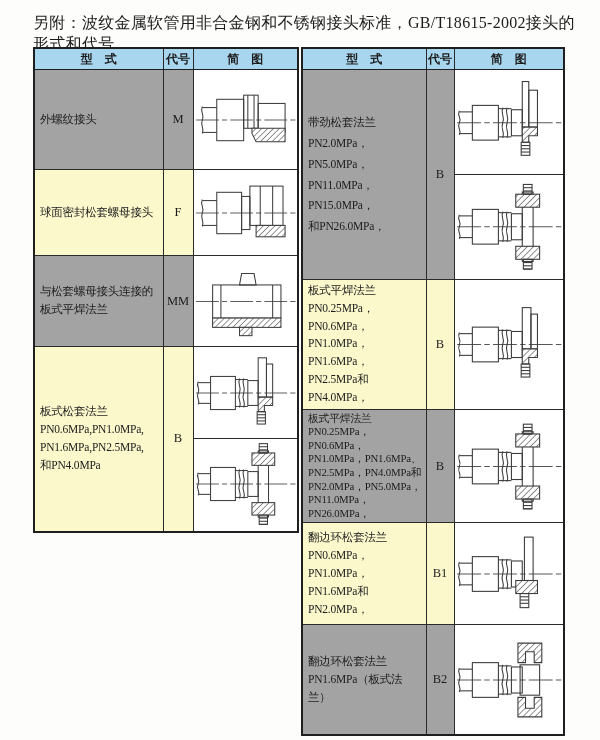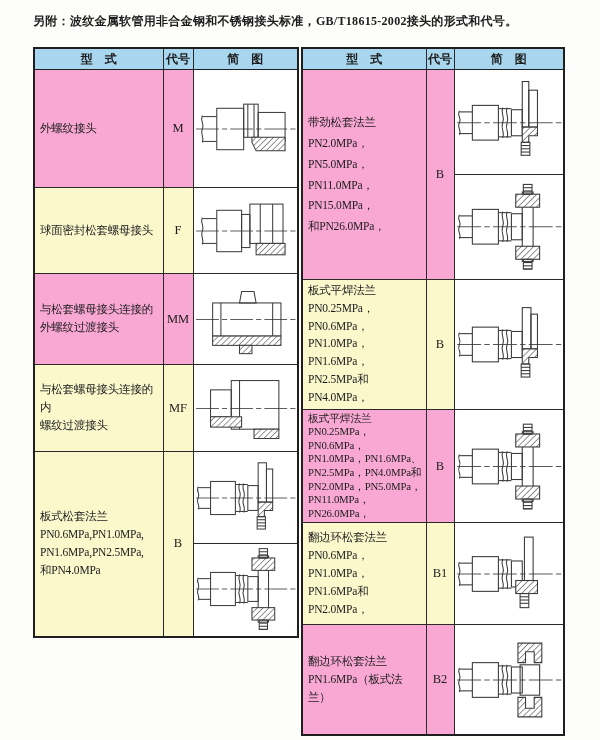--- a/index.html
+++ b/index.html
@@ -6,28 +6,28 @@
   body{
     width:600px;height:740px;
     background:#fdfdfb;
     font-family:"Liberation Serif","DejaVu Serif",serif;
     color:#1c1c1c;
     position:relative;
     overflow:hidden;
   }
   .page-title{
     position:absolute;left:33px;top:13px;width:556px;
-    font-size:12px;font-weight:700;letter-spacing:.3px;
+    font-size:16px;font-weight:400;letter-spacing:.3px;
   }
   table.jt{
     position:absolute;top:47px;
     border-collapse:collapse;
     table-layout:fixed;
     border:2px solid #1f1f1f;
-    background:#f9a8d4;
+    background:#a3a3a3;
   }
   #left-table{left:33px;width:264px;}
   #right-table{left:301px;width:262px;}
   .jt th,.jt td{
     border:1px solid #2a2a2a;
     padding:0;
     overflow:hidden;
   }
   .jt thead th{
     background:var(--header-bg,#a9d6ef);
@@ -57,21 +57,21 @@
   .split .sub:first-child{border-bottom:1px solid #2a2a2a;}
   .dwrap{width:100%;height:100%;}
   .dwrap svg{width:100%;height:100%;display:block;}
   
   #left-table tr.lr1 .dhost{height:92px}
   #left-table tr.lr2 .dhost{height:84px}
   #left-table tr.lr3 .dhost{height:89px}
   #left-table tr.lr4 .dhost{height:85px}
   #left-table tr.lr5 .dhost{height:89px}
   #left-table tr.lr6 .dhost{height:181px}
-  tr.lr1{height:118px}tr.lr2{height:86px}tr.lr3{height:91px}
+  tr.lr1{height:100px}tr.lr2{height:86px}tr.lr3{height:91px}
   tr.lr4{height:87px}tr.lr5{height:91px}tr.lr6{height:185px}
   
   #right-table tr.rr1 .dhost{height:208px}
   #right-table tr.rr2 .dhost{height:109px}
   #right-table tr.rr3 .dhost{height:97px}
   #right-table tr.rr4 .dhost{height:100px}
   #right-table tr.rr5 .dhost{height:108px}
   tr.rr1{height:210px}tr.rr2{height:111px}tr.rr3{height:99px}
   tr.rr4{height:102px}tr.rr5{height:110px}
   .cl{stroke-dasharray:22 3 5 3;stroke-width:.8;}
@@ -150,66 +150,39 @@
                   <rect x="60" y="52" width="28" height="11" fill="url(#hp)"></rect>
                   <line x1="2" y1="40" x2="98" y2="40" class="cl"></line>
                 </g>
               </svg>
             </div>
           </div>
         </td>
     </tr>
     <tr class="lr3">
       <td class="type">与松套螺母接头连接的
-外螺纹过渡接头</td>
+板式平焊法兰</td>
       <td class="code">MM</td>
       <td class="dia">
           <div class="dhost">
             <div class="dwrap">
               <svg viewBox="0 0 100 80" preserveAspectRatio="xMidYMid meet">
                 <defs>
                   <pattern id="hp" patternUnits="userSpaceOnUse" width="4" height="4" patternTransform="rotate(45)">
                     <rect width="4" height="4" fill="#fff"></rect>
                     <line x1="0" y1="0" x2="0" y2="4" stroke="#555" stroke-width="1.2"></line>
                   </pattern>
                 </defs>
                 <g fill="none" stroke="#3c3c3c" stroke-width="1">
                   <rect x="18" y="24" width="66" height="32"></rect>
                   <line x1="26" y1="24" x2="26" y2="56"></line>
                   <line x1="76" y1="24" x2="76" y2="56"></line>
                   <polygon points="44,24 46,13 58,13 60,24" fill="none"></polygon>
                   <rect x="18" y="56" width="66" height="9" fill="url(#hp)"></rect>
                   <rect x="44" y="65" width="12" height="8" fill="url(#hp)"></rect>
-                  <line x1="2" y1="40" x2="98" y2="40" class="cl"></line>
-                </g>
-              </svg>
-            </div>
-          </div>
-        </td>
-    </tr>
-    <tr class="lr4 hl">
-      <td class="type">与松套螺母接头连接的内
-螺纹过渡接头</td>
-      <td class="code">MF</td>
-      <td class="dia">
-          <div class="dhost">
-            <div class="dwrap">
-              <svg viewBox="0 0 100 80" preserveAspectRatio="xMidYMid meet">
-                <defs>
-                  <pattern id="hp" patternUnits="userSpaceOnUse" width="4" height="4" patternTransform="rotate(45)">
-                    <rect width="4" height="4" fill="#fff"></rect>
-                    <line x1="0" y1="0" x2="0" y2="4" stroke="#555" stroke-width="1.2"></line>
-                  </pattern>
-                </defs>
-                <g fill="none" stroke="#3c3c3c" stroke-width="1">
-                  <rect x="16" y="22" width="20" height="26"></rect>
-                  <rect x="36" y="13" width="46" height="47"></rect>
-                  <line x1="44" y1="13" x2="44" y2="60"></line>
-                  <rect x="16" y="48" width="30" height="10" fill="url(#hp)"></rect>
-                  <rect x="58" y="60" width="24" height="9" fill="url(#hp)"></rect>
                   <line x1="2" y1="40" x2="98" y2="40" class="cl"></line>
                 </g>
               </svg>
             </div>
           </div>
         </td>
     </tr>
     <tr class="lr6 hl">
       <td class="type">板式松套法兰
 PN0.6MPa,PN1.0MPa,

